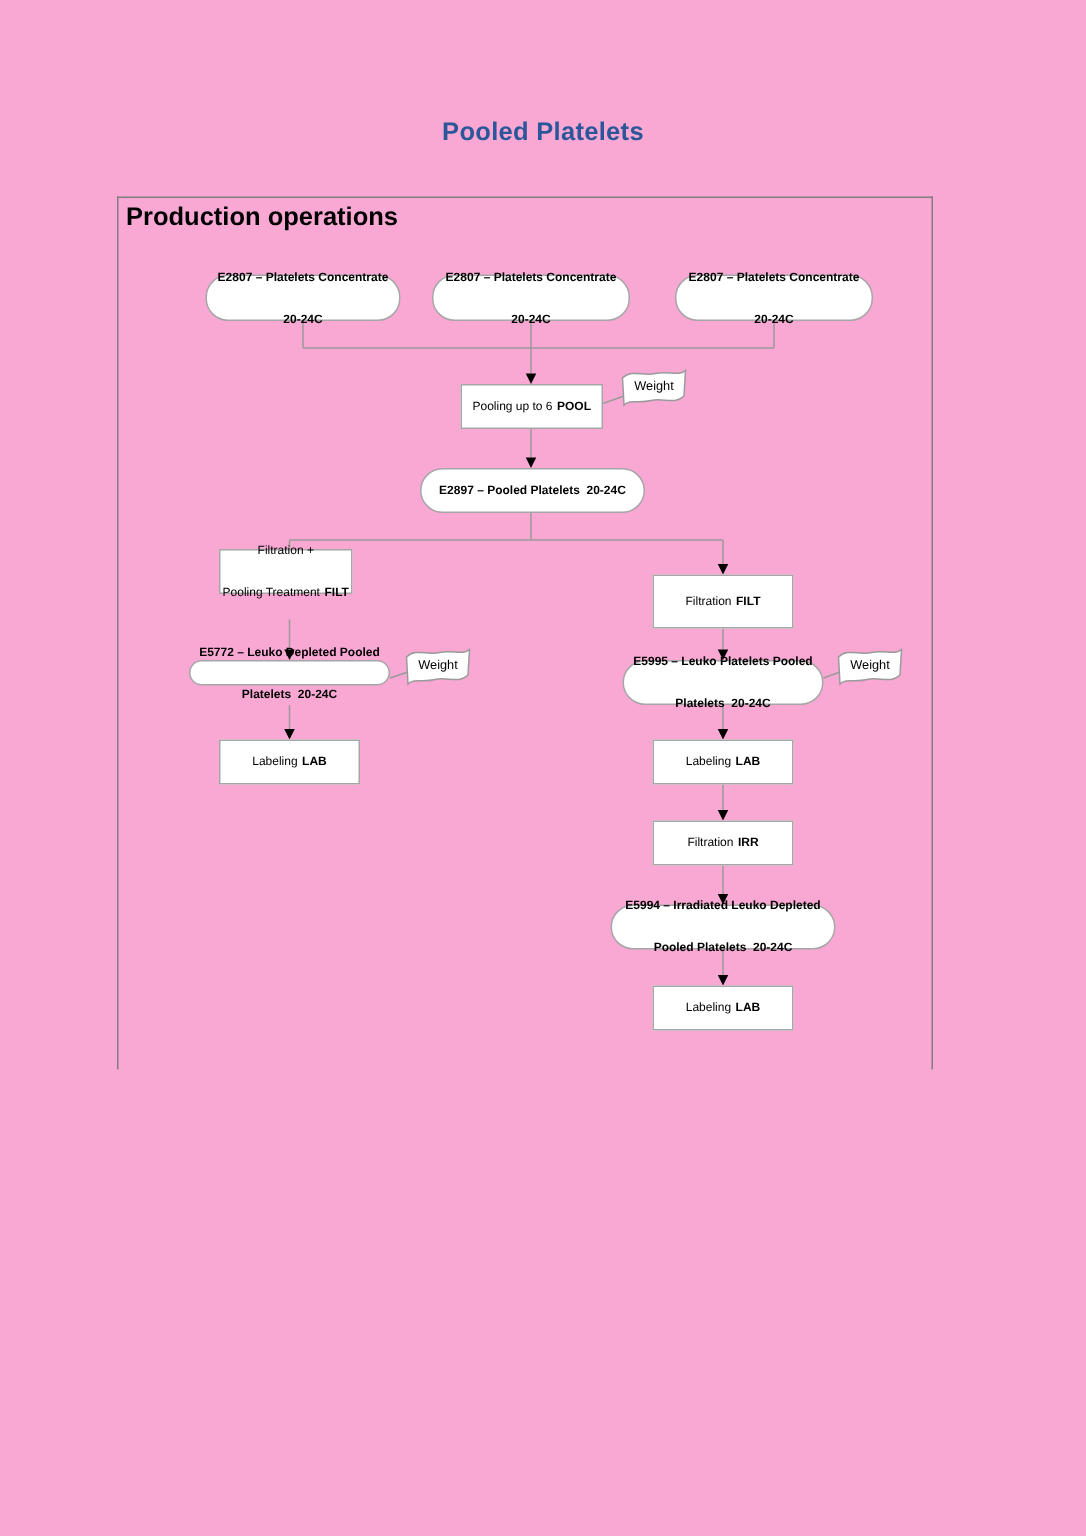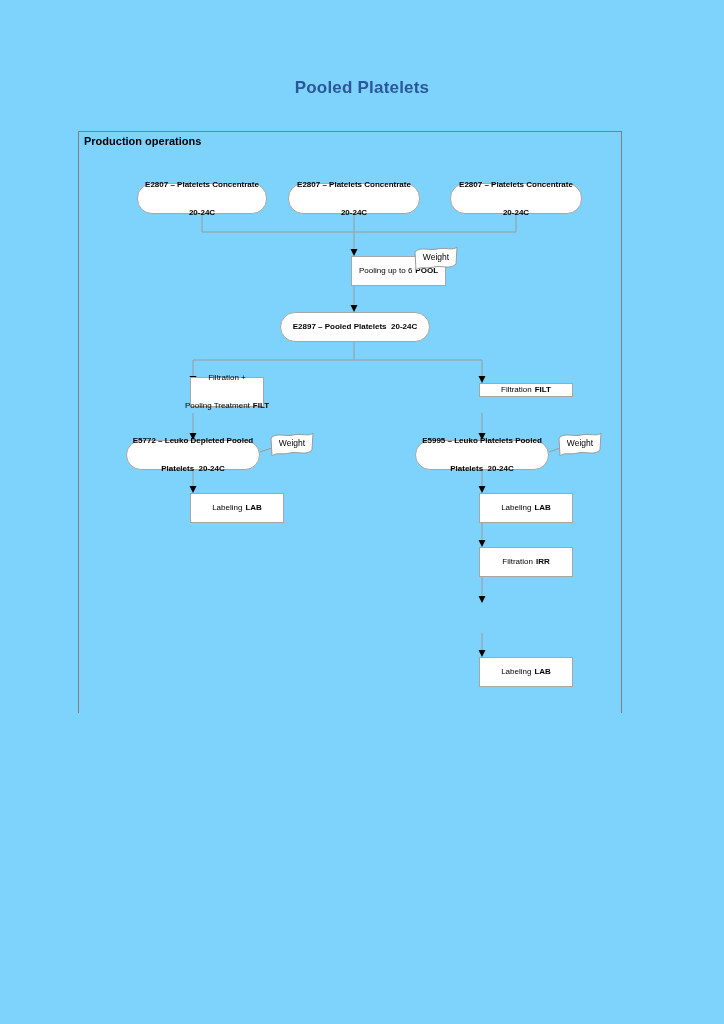--- a/index.html
+++ b/index.html
@@ -1,31 +1,31 @@
 <!DOCTYPE html>
 <html><head>
 <meta charset="utf-8">
 <style>
   * { margin:0; padding:0; box-sizing:border-box; }
   html,body { width:724px; height:1024px; background:#ffffff; overflow:hidden;
               font-family:"Liberation Sans","DejaVu Sans",sans-serif; }
-  #page { position:relative; width:724px; height:1024px; background:#7dd3fc; }
+  #page { position:relative; width:724px; height:1024px; background:#f9a8d4; }
 
   .doc-title { position:absolute; top:78px; left:0; width:724px; text-align:center;
                font-size:17px; font-weight:bold; color:#2b579a; letter-spacing:0.2px; }
 
   .frame { position:absolute; left:78px; top:131px; width:544px; height:582px;
            border-top:1px solid #7f7f7f; border-left:1px solid #7f7f7f; border-right:1px solid #7f7f7f; }
-  .frame-heading { position:absolute; left:84px; top:135px; font-size:11px; font-weight:bold; color:#000; }
+  .frame-heading { position:absolute; left:84px; top:135px; font-size:17px; font-weight:bold; color:#000; }
 
   .node { position:absolute; display:flex; flex-direction:column; align-items:center; justify-content:center;
           background:#ffffff; border:1px solid #a6a6a6; font-size:8px; line-height:10px; color:#000;
           text-align:center; white-space:pre; z-index:2;gap:18px; }
   .stadium { border-radius:15px; font-weight:bold; }
-  .rect { border-radius:0;margin-left:44px; }
+  .rect { border-radius:0; }
   .code { font-weight:bold; margin-left:3px; }
   .nline { display:block; white-space:pre; }
 
   svg.connectors { position:absolute; left:0; top:0; z-index:1; pointer-events:none; }
   svg.flag { position:absolute; z-index:3; overflow:visible; }
   svg.flag path { fill:#ffffff; stroke:#9a9a9a; stroke-width:1; }
   svg.flag text { font-family:"Liberation Sans","DejaVu Sans",sans-serif; font-size:8.5px; fill:#000; }
 </style>
 </head>
 <body>
@@ -88,44 +88,48 @@
   </div>
 
   <div class="node rect" style="left:307px;top:256px;width:95px;height:30px">
     <span class="nline"><span>Pooling up to 6</span><span class="code">POOL</span></span>
   </div>
 
   <div class="node stadium" style="left:280px;top:312px;width:150px;height:30px">
     <span class="nline">E2897 – Pooled Platelets  20-24C</span>
   </div>
 
-  <div class="node rect" style="left:146px;top:377px;width:74px;height:30px">
+  <div class="node rect" style="left:146px;top:366px;width:89px;height:30px">
     <span class="nline">Filtration +</span>
     <span class="nline"><span>Pooling Treatment</span><span class="code">FILT</span></span>
   </div>
-  <div class="node stadium" style="left:126px;top:440px;width:134px;height:30px">
+  <div class="node stadium" style="left:126px;top:440px;width:134px;height:17px">
     <span class="nline">E5772 – Leuko Depleted Pooled</span>
     <span class="nline">Platelets  20-24C</span>
   </div>
   <div class="node rect" style="left:146px;top:493px;width:94px;height:30px">
     <span class="nline"><span>Labeling</span><span class="code">LAB</span></span>
   </div>
 
-  <div class="node rect" style="left:435px;top:383px;width:94px;height:14px">
+  <div class="node rect" style="left:435px;top:383px;width:94px;height:36px">
     <span class="nline"><span>Filtration</span><span class="code">FILT</span></span>
   </div>
   <div class="node stadium" style="left:415px;top:440px;width:134px;height:30px">
     <span class="nline">E5995 – Leuko Platelets Pooled</span>
     <span class="nline">Platelets  20-24C</span>
   </div>
   <div class="node rect" style="left:435px;top:493px;width:94px;height:30px">
     <span class="nline"><span>Labeling</span><span class="code">LAB</span></span>
   </div>
   <div class="node rect" style="left:435px;top:547px;width:94px;height:30px">
     <span class="nline"><span>Filtration</span><span class="code">IRR</span></span>
+  </div>
+  <div class="node stadium" style="left:407px;top:603px;width:150px;height:30px">
+    <span class="nline">E5994 – Irradiated Leuko Depleted</span>
+    <span class="nline">Pooled Platelets  20-24C</span>
   </div>
   <div class="node rect" style="left:435px;top:657px;width:94px;height:30px">
     <span class="nline"><span>Labeling</span><span class="code">LAB</span></span>
   </div>
 
   <svg class="flag" style="left:412px;top:243px" width="48" height="30">
     <path d="M3,9 C9,3 17,8 25,6 C33,4 41,8 45,4 L44,21 C38,27 30,22 22,24 C14,26 8,23 4,27 Z"></path>
     <text x="24" y="17" text-anchor="middle">Weight</text>
   </svg>
   <svg class="flag" style="left:268px;top:429px" width="48" height="30">

